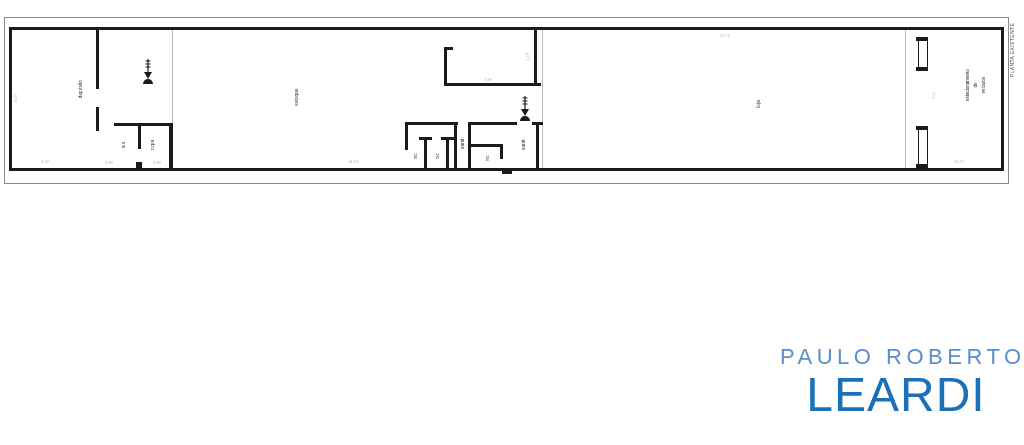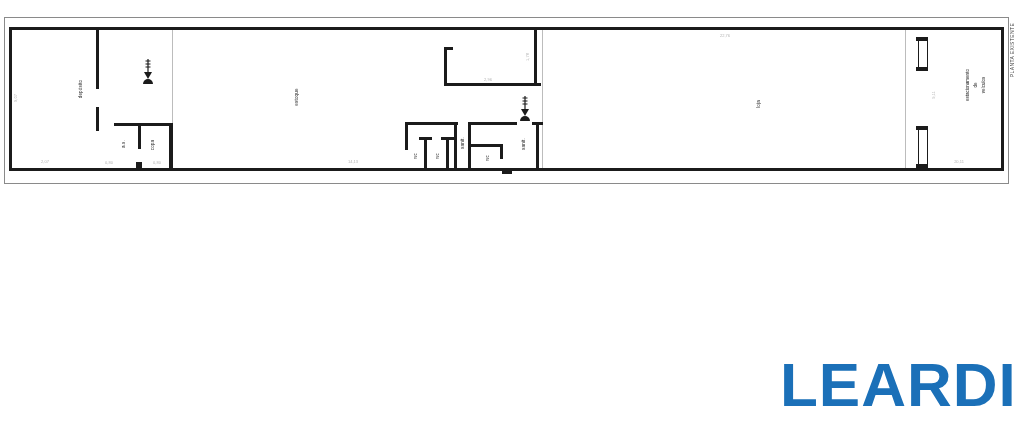--- a/index.html
+++ b/index.html
@@ -34,22 +34,22 @@
        font-size:5px;color:#3a3a3a;letter-spacing:.4px;text-align:center;
        transform:rotate(-90deg);white-space:nowrap;}
 
   
   .arr{position:absolute;width:12px;height:26px;}
 
   
   .logo{position:absolute;left:780px;top:344px;width:232px;text-align:center;}
   .logo-top{font-size:22px;font-weight:500;letter-spacing:4.5px;
        color:#5d8fc9;white-space:nowrap;}
-  .logo-main{font-size:62px;font-weight:700;letter-spacing:1px;
-       color:#1b70b8;line-height:.95;margin-top:12px;white-space:nowrap;}
+  .logo-main{font-size:48px;font-weight:400;letter-spacing:1px;
+       color:#1b70b8;line-height:.95;margin-top:2px;white-space:nowrap;}
 </style>
 </head>
 <body>
 
 <div class="plan">
 
   <div class="w" style="left:4px;top:9px;width:995px;height:3px"></div>
   <div class="w" style="left:4px;top:150px;width:995px;height:3px"></div>
   <div class="w" style="left:4px;top:9px;width:3px;height:144px"></div>
   <div class="w" style="left:996px;top:9px;width:3px;height:144px"></div>
@@ -137,14 +137,15 @@
     <line x1="3.5" y1="9" x2="8.5" y2="9" stroke="#1b1b1b" stroke-width="1"></line>
     <polygon points="2,14 10,14 6,21" fill="#1b1b1b"></polygon>
     <path d="M1,26 a5,5 0 0 1 10,0 Z" fill="#1b1b1b"></path>
   </svg>
 
 </div>
 
 <div class="sheet">PLANTA EXISTENTE</div>
 
 <div class="logo">
+  <div class="logo-top">PAULO ROBERTO</div>
   <div class="logo-main">LEARDI</div>
 </div>
 
 </body></html>

